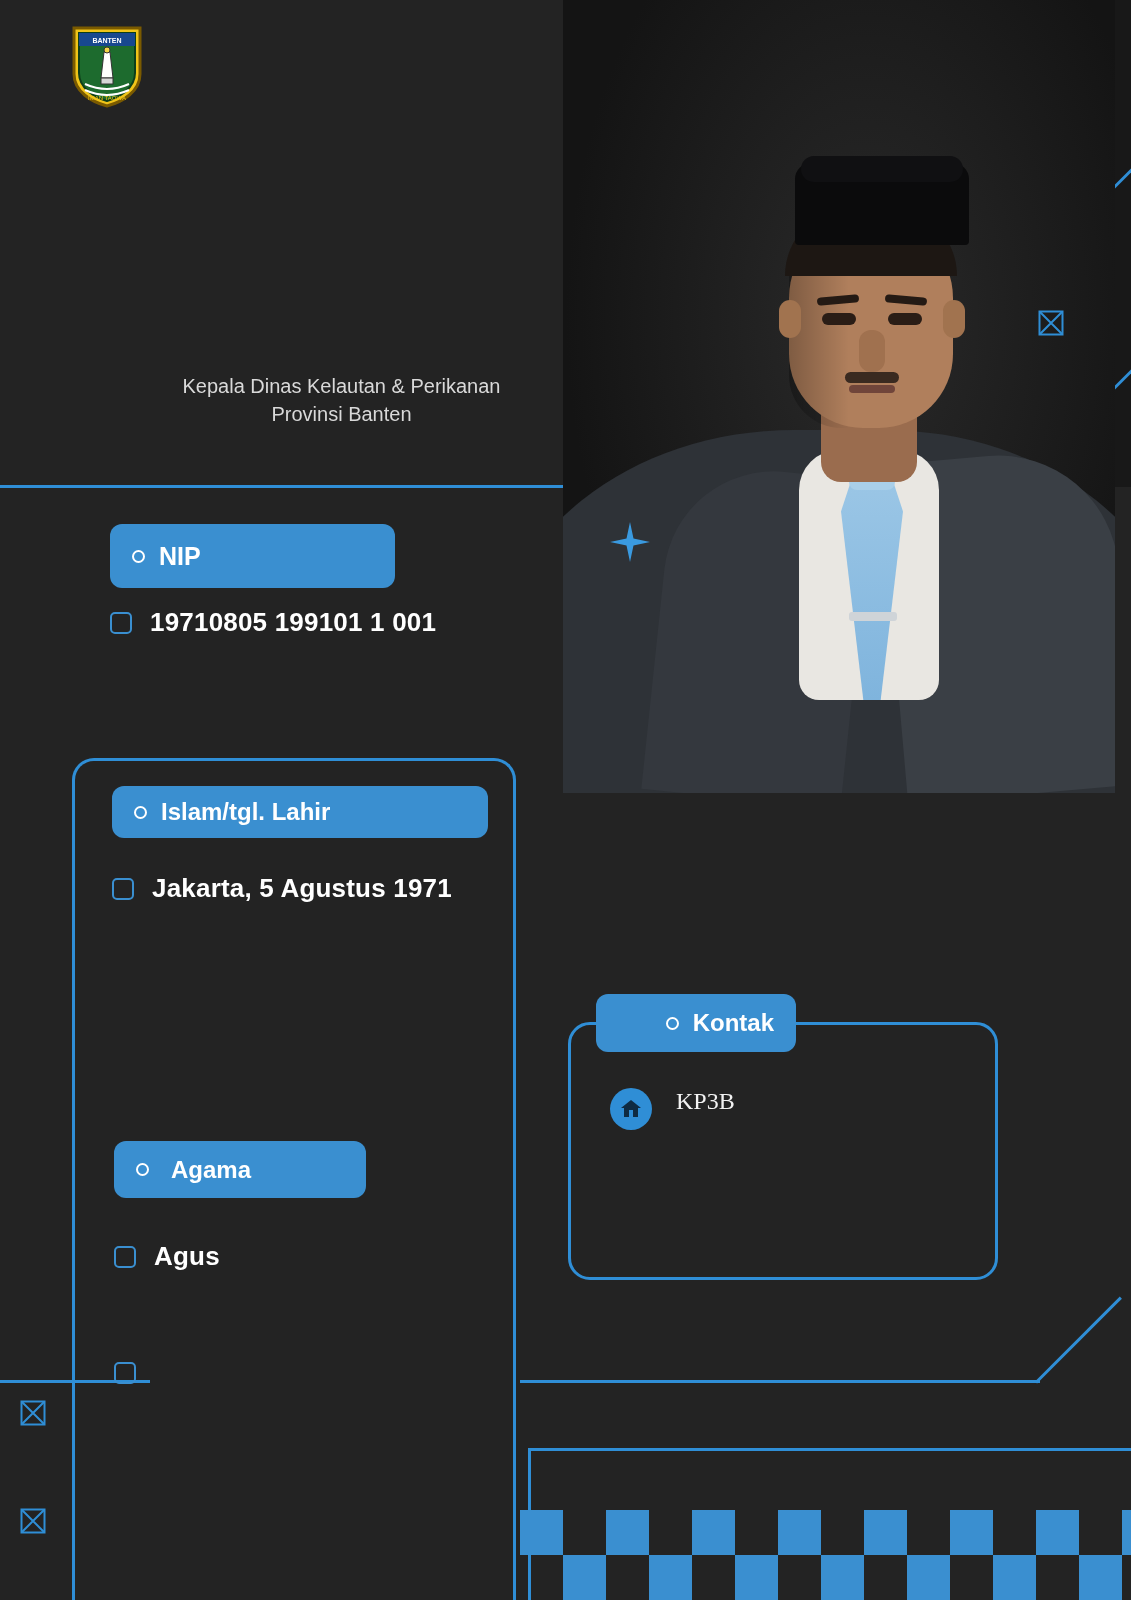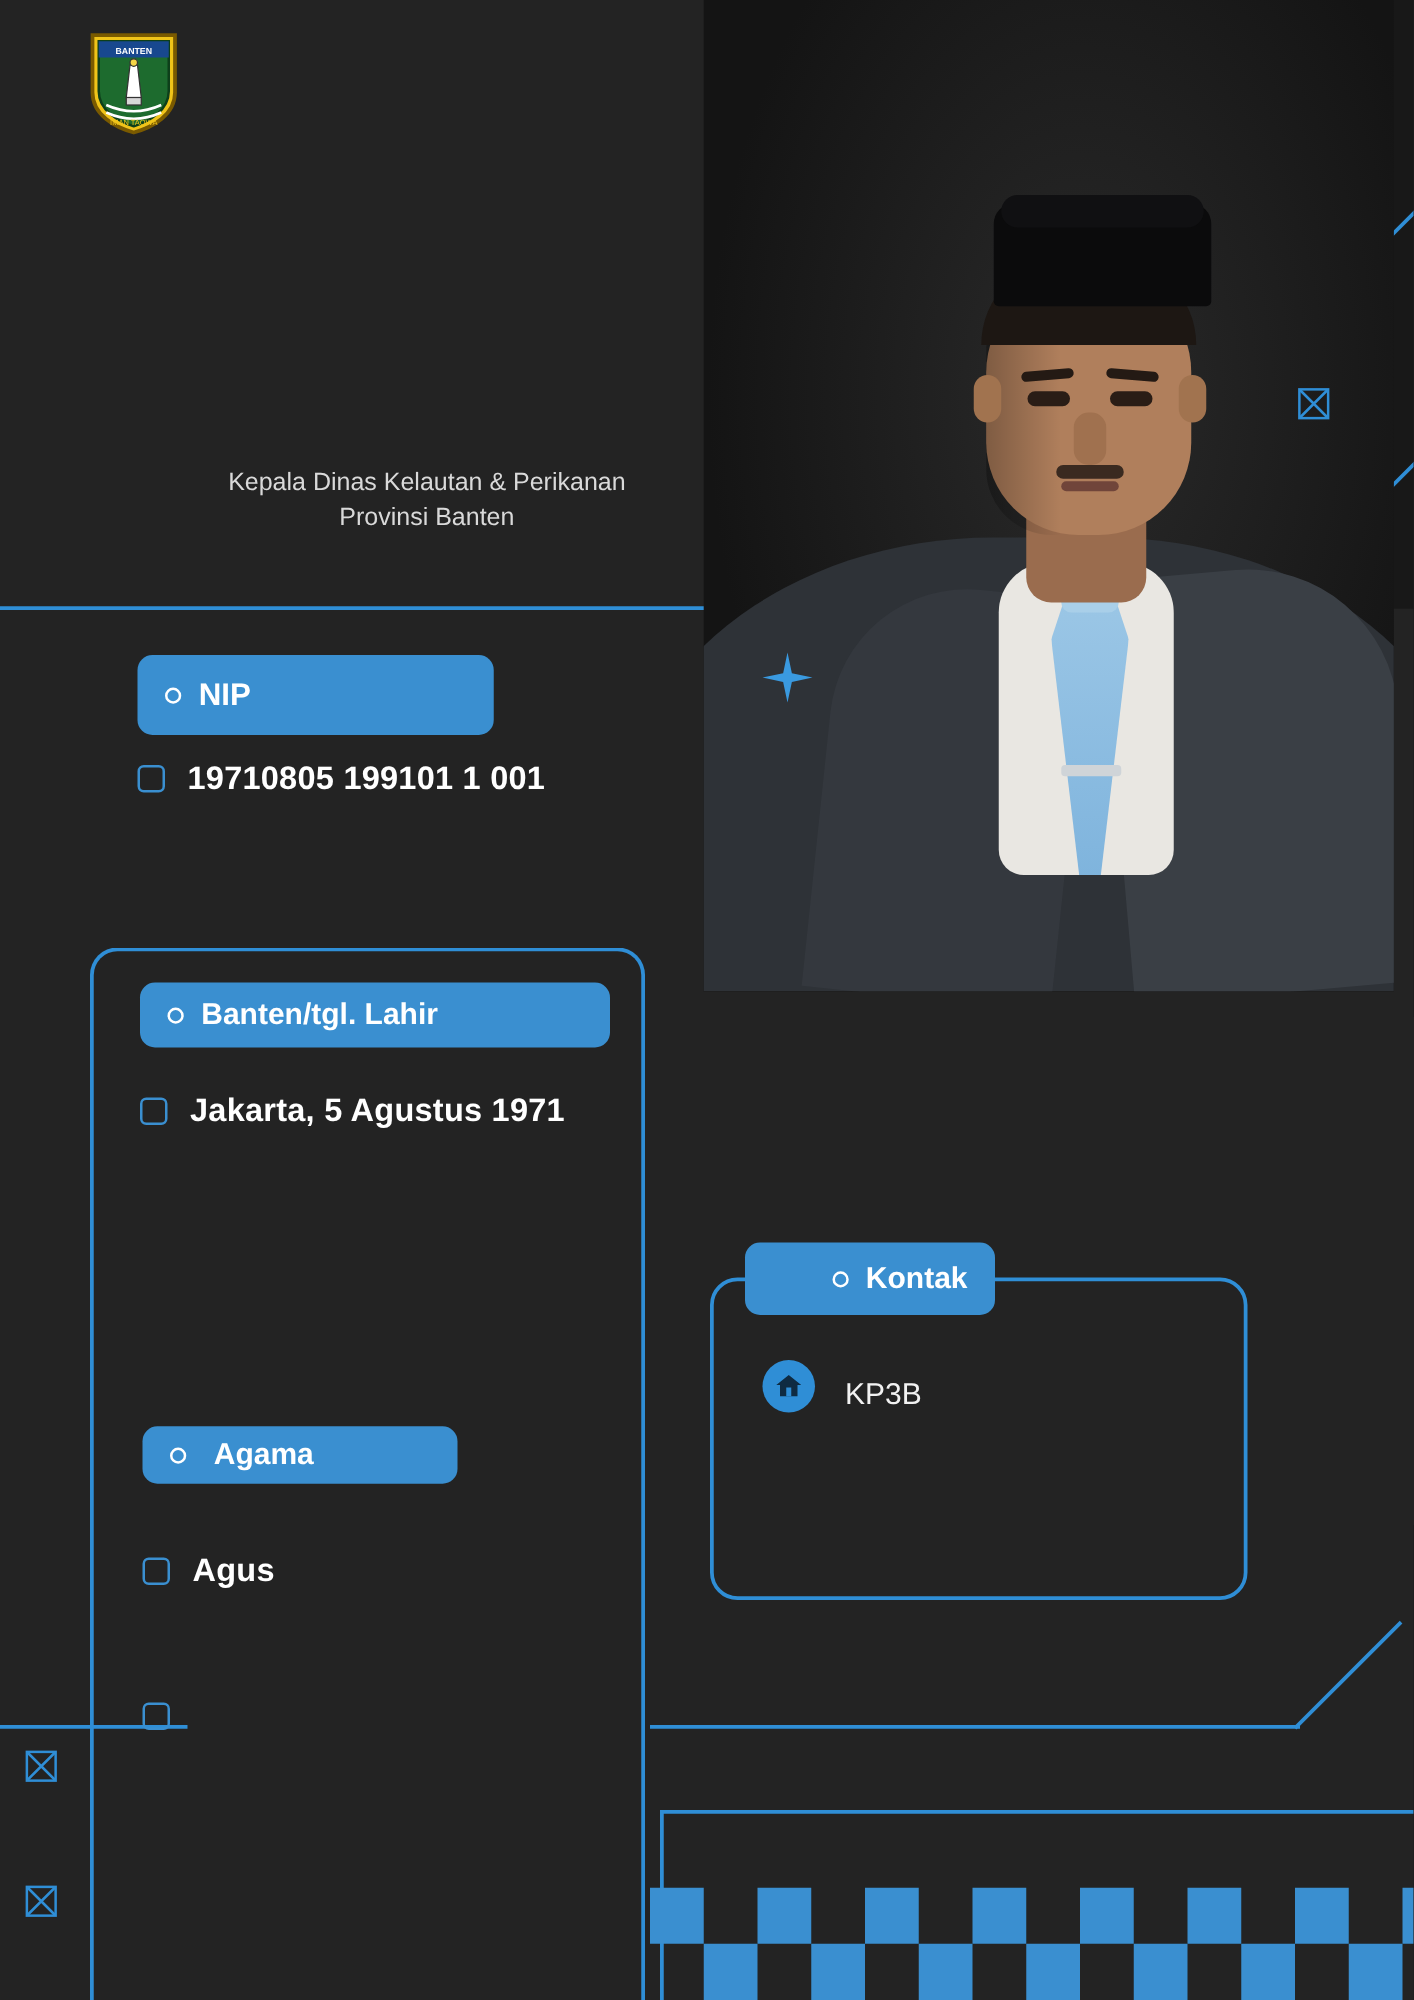--- a/index.html
+++ b/index.html
@@ -210,31 +210,31 @@
   #nip-row  { left: 110px; top: 607px; }
 
   
   .outline-card {
     position: absolute; border: 3px solid #2f8ed6; border-radius: 22px;
   }
   #birth-card { left: 72px; top: 758px; width: 444px; height: 842px; border-bottom: none; border-radius: 22px 22px 0 0;}
   #birth-pill { left: 112px; top: 786px; width: 376px; height: 52px; font-size: 24px; }
   #birth-row  { left: 112px; top: 873px; }
 
-  #agama-pill { left: 114px; top: 1141px; width: 252px; height: 46px; font-size: 24px; }
+  #agama-pill { left: 114px; top: 1141px; width: 252px; height: 57px; font-size: 24px; }
   #agama-pill span.lbl { margin-left: 8px; }
   #agama-row  { left: 114px; top: 1241px; }
   #empty-row  { left: 114px; top: 1362px; }
 
   
   #kontak-card { left: 568px; top: 1022px; width: 430px; height: 258px; }
   #kontak-pill { left: 596px; top: 994px; width: 200px; height: 58px; font-size: 24px; justify-content: flex-end; }
   .kontak-item {
     position: absolute; left: 610px; top: 1088px;
-    display: flex; align-items: flex-end; gap: 24px;
+    display: flex; align-items: flex-start; gap: 24px; font-family: Liberation Serif, serif;
   }
   .home-badge {
     width: 42px; height: 42px; border-radius: 50%; background: #2f8ed6;
     display: flex; align-items: center; justify-content: center;
   }
   .kontak-item .ktext { color: #f2f2f2; font-size: 24px; }
 
   
   .checker {
     position: absolute; left: 520px; top: 1510px; width: 611px; height: 90px;
@@ -335,21 +335,21 @@
     <span>NIP</span>
   </div>
   <div class="valrow" id="nip-row">
     <span class="chk"></span>
     <span class="vtext">19710805 199101 1 001</span>
   </div>
 
   <div class="outline-card" id="birth-card"></div>
   <div class="pill" id="birth-pill">
     <span class="ring"></span>
-    <span>Banten/tgl. Lahir</span>
+    <span>Islam/tgl. Lahir</span>
   </div>
   <div class="valrow" id="birth-row">
     <span class="chk"></span>
     <span class="vtext">Jakarta, 5 Agustus 1971</span>
   </div>
 
   <div class="pill" id="agama-pill">
     <span class="ring"></span>
     <span class="lbl">Agama</span>
   </div>

